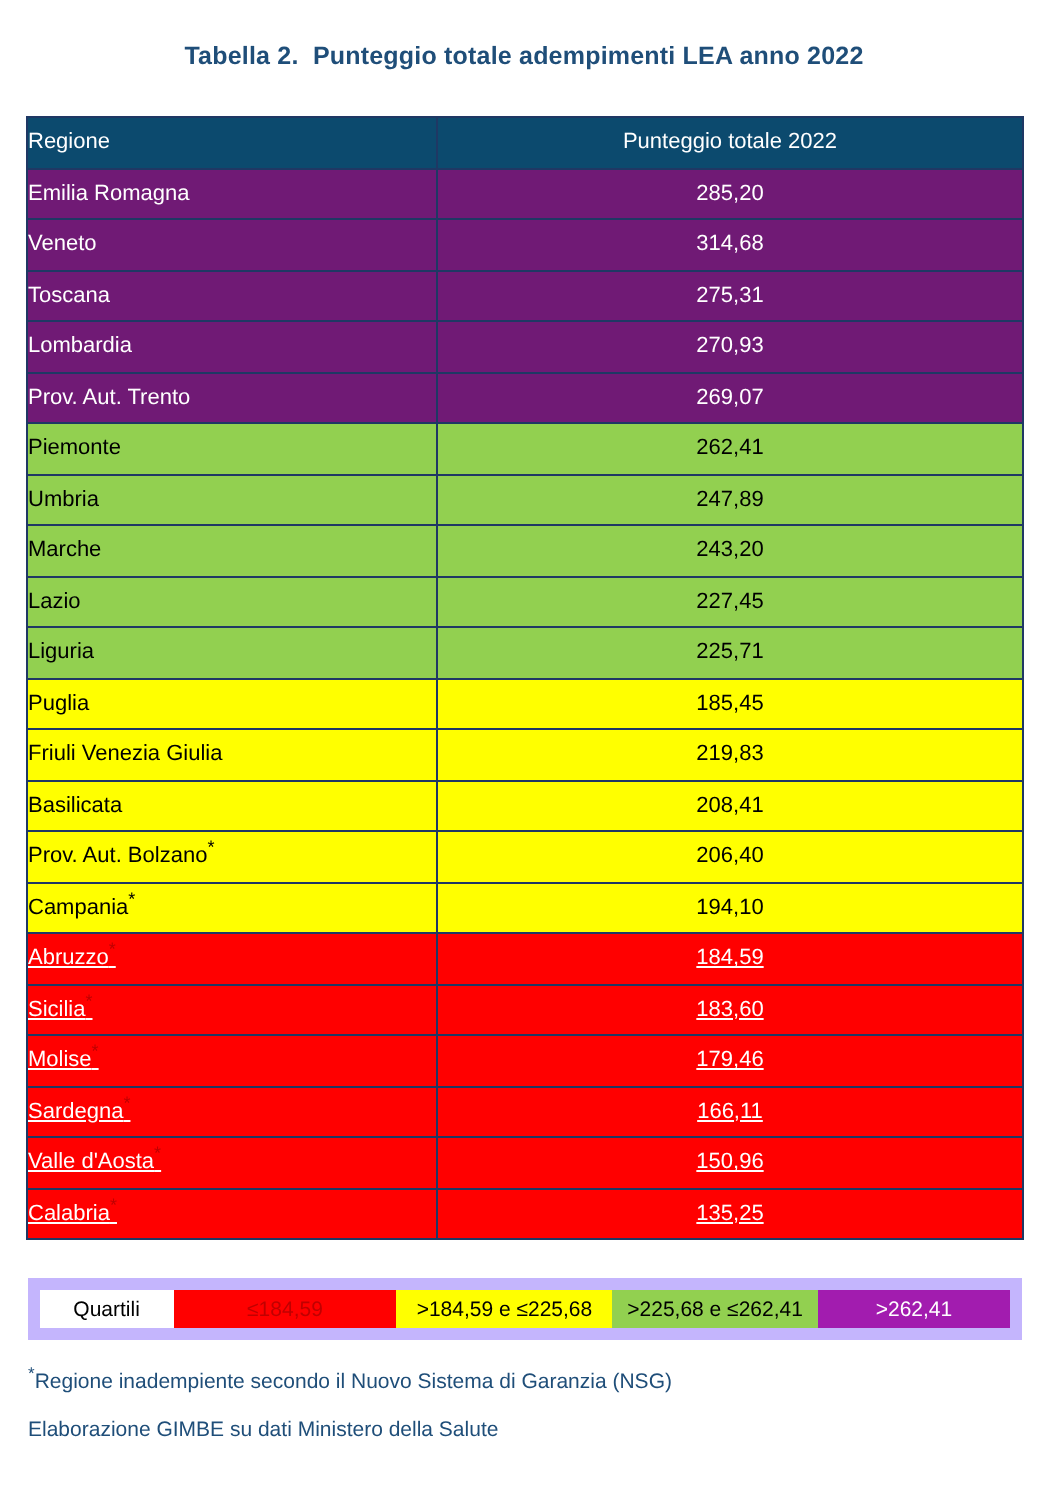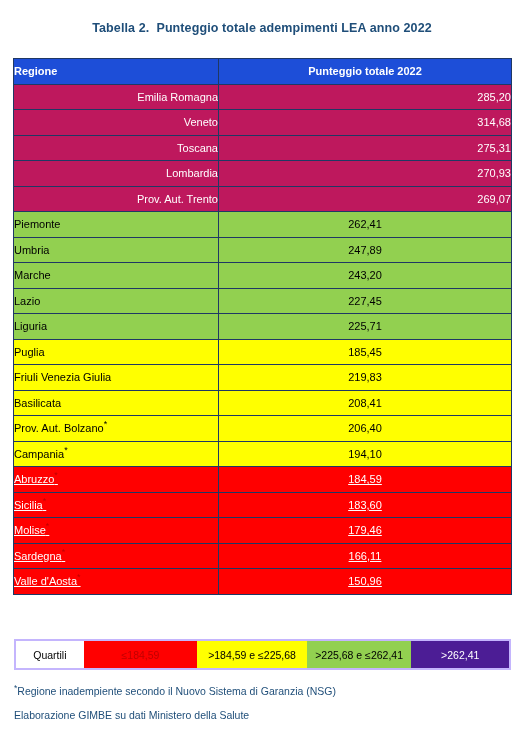--- a/index.html
+++ b/index.html
@@ -57,23 +57,23 @@
     padding: 0 0 0 0;
     font-size: 11px;
     border: 1px solid #1f3864;
     box-sizing: border-box;
     line-height: 24px;
     overflow: hidden;
     white-space: nowrap;
   }
 
   thead th {
-    background: #1d4ed8;
+    background: #0c4a6e;
     color: #ffffff;
-    font-weight: bold;
+    font-weight: normal;
     height: 26px;
     line-height: 25px;
     margin-left: 40px;
   }
   th.th-region {
     text-align: left;
     padding-left: 9px;
     border-right: 1px solid #ffffff;
   }
   th.th-score {
@@ -85,21 +85,21 @@
     padding-left: 9px;
     font-weight: normal;
   }
   td.score {
     text-align: center;
     font-weight: normal;
     margin-top: 13px;
   }
 
   
-  tr.q-dgreen td { background: #be185d; color: #ffffff; text-align: right; }
+  tr.q-dgreen td { background: #701a75; color: #ffffff; }
   tr.q-lgreen td { background: #92d050; color: #000000; }
   tr.q-yellow td { background: #ffff00; color: #000000; }
   tr.q-red    td { background: #ff0000; color: #ffffff; text-decoration: underline; }
 
   .star {
     font-size: 9px;
     vertical-align: super;
     line-height: 0;
   }
   tr.q-yellow .star { color: #000000; }
@@ -107,36 +107,36 @@
 
   
   .legend {
     position: absolute;
     left: 14px;
     top: 639px;
     width: 497px;
     height: 31px;
     display: flex;
     box-sizing: border-box;
-    border: 2px solid #c4b5fd;
+    border: 6px solid #c4b5fd;
   }
   .legend-cell {
     display: flex;
     align-items: center;
     justify-content: center;
     font-size: 10.5px;
     box-sizing: border-box;
     height: 100%;
     white-space: nowrap;
   }
   .lg-label   { width: 68px;  background: #ffffff; color: #000000; }
   .lg-red     { width: 114px; background: #ff0000; color: #c00000; }
   .lg-yellow  { width: 110px; background: #ffff00; color: #000000; text-align: right; }
   .lg-lgreen  { width: 105px; background: #92d050; color: #000000; }
-  .lg-dgreen  { width: 98px;  background: #4c1d95; color: #ffffff; }
+  .lg-dgreen  { width: 98px;  background: #a21caf; color: #ffffff; }
 
   
   .footnotes {
     position: absolute;
     left: 14px;
     top: 684px;
     width: 497px;
   }
   .footnote {
     font-size: 10.5px;
@@ -244,20 +244,24 @@
             <td class="score">179,46</td>
           </tr>
           <tr class="q-red">
             <td class="region">Sardegna<span class="star">*</span></td>
             <td class="score">166,11</td>
           </tr>
           <tr class="q-red">
             <td class="region">Valle d'Aosta<span class="star">*</span></td>
             <td class="score">150,96</td>
           </tr>
+          <tr class="q-red">
+            <td class="region">Calabria<span class="star">*</span></td>
+            <td class="score">135,25</td>
+          </tr>
         </tbody>
     </table>
   </div>
 
   <div class="legend" id="legend">
     <div class="legend-cell lg-label">Quartili</div>
   <div class="legend-cell lg-red">≤184,59</div>
       <div class="legend-cell lg-yellow">&gt;184,59 e ≤225,68</div>
       <div class="legend-cell lg-lgreen">&gt;225,68 e ≤262,41</div>
       <div class="legend-cell lg-dgreen">&gt;262,41</div>

